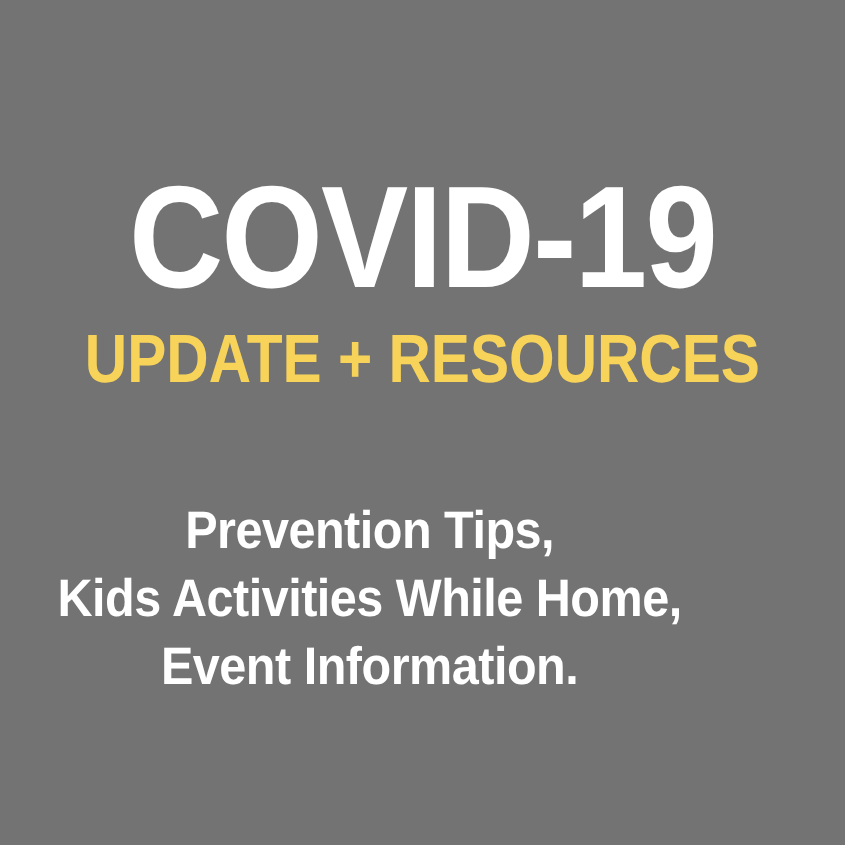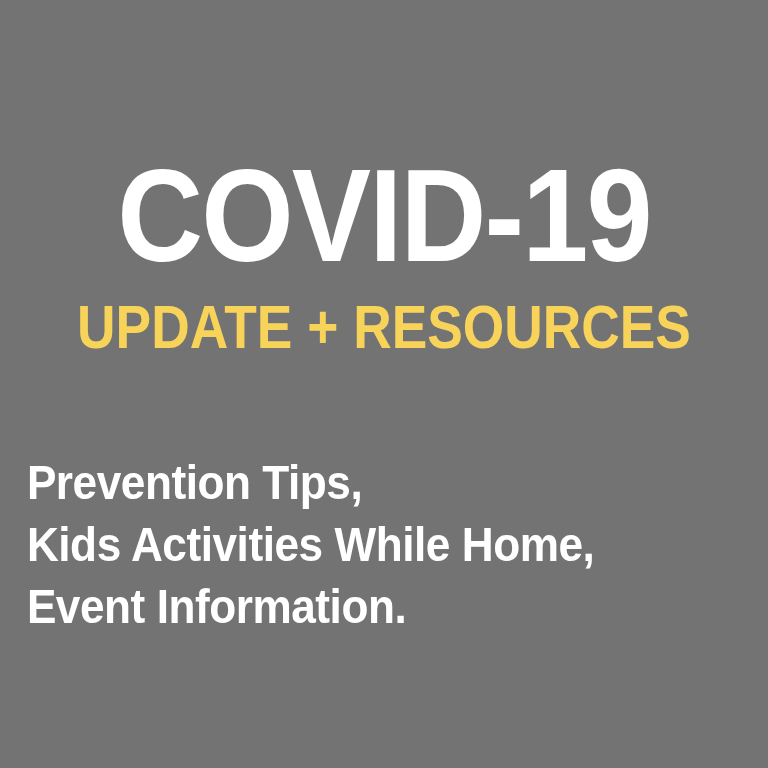--- a/index.html
+++ b/index.html
@@ -63,21 +63,21 @@
     transform: scaleX(0.86);
     transform-origin: center center;
   }
 
   
   .body-block {
     position: absolute;
     left: 0;
     top: 452px;
     width: 672px;
-    text-align: left;
+    text-align: center;
   }
 
   .body-line {
     display: block;
     margin: 0;
     padding: 0;
     color: #FFFFFF;
     font-family: "Liberation Sans", sans-serif;
     font-weight: 700;
     font-size: 48px;

